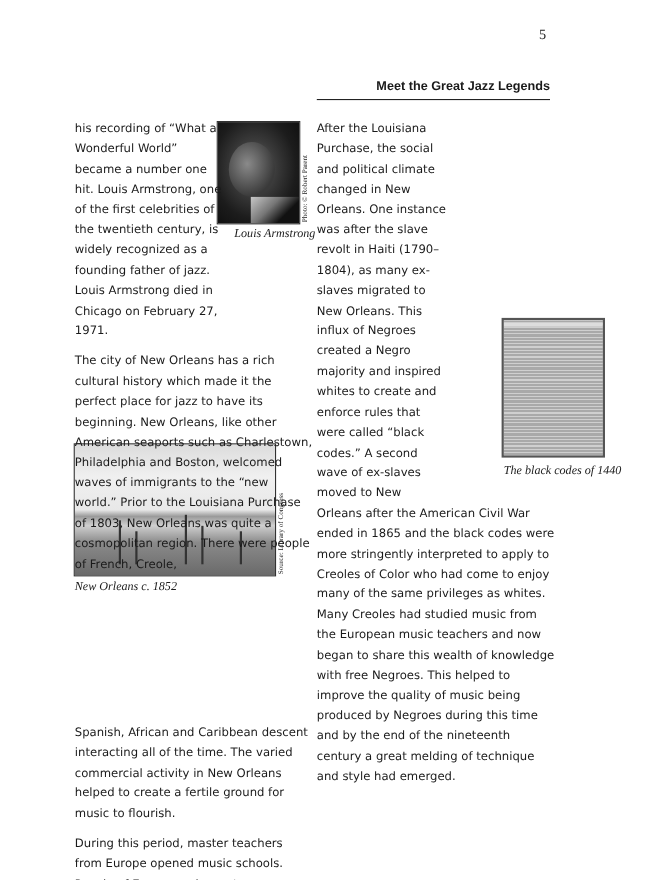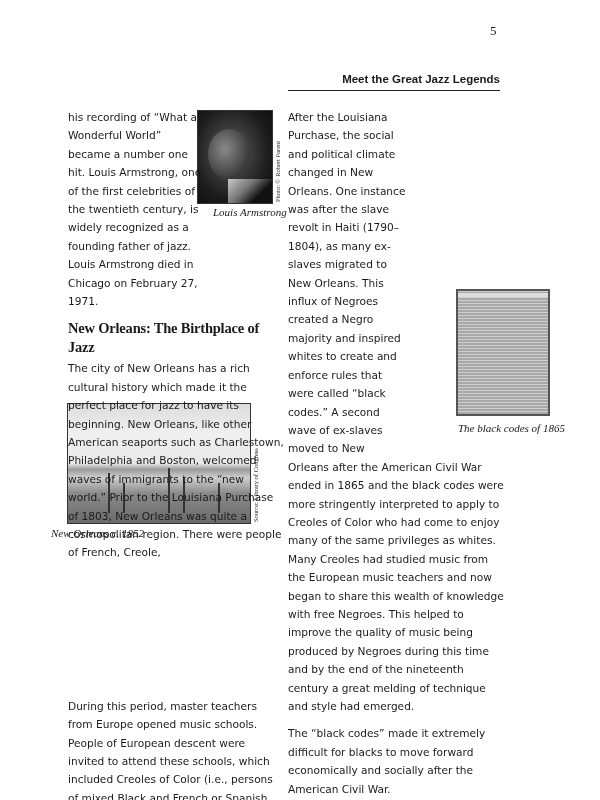--- a/index.html
+++ b/index.html
@@ -37,36 +37,35 @@
 <div class="caption" style="left:213px; top:206px;">Louis Armstrong</div>
 <div class="credit" style="left:274px; top:202px;">Photo: © Robert Parent</div>
 
 <div class="photo no-photo">
   <div class="ship" style="left:40px; height:40px;"></div>
   <div class="ship" style="left:55px; height:30px;"></div>
   <div class="ship" style="left:100px; height:45px;"></div>
   <div class="ship" style="left:115px; height:35px;"></div>
   <div class="ship" style="left:150px; height:30px;"></div>
 </div>
-<div class="caption" style="left:51px; top:527px;">New Orleans c. 1852</div>
+<div class="caption" style="left:68px; top:527px;">New Orleans c. 1852</div>
 <div class="credit" style="left:252px; top:522px;">Source: Library of Congress</div>
 
 <div class="photo codes-doc">
   <div class="title"></div>
 </div>
-<div class="caption" style="left:458px; top:422px;">The black codes of 1865</div>
+<div class="caption" style="left:458px; top:422px;">The black codes of 1440</div>
 
 <div class="col col-left">
   <p style="width:134px; white-space:normal;">
     <span>his recording of “What a Wonderful World” became a number one hit.  Louis Armstrong, one of the first celebrities of the twentieth century, is widely recognized as a founding father of jazz.  Louis Armstrong died in Chicago on February 27, 1971.</span>
   </p>
-  <div class="heading">New Orleans: The Birthplace of Jazz</div>
   <p>The city of New Orleans has a rich cultural history which made it the perfect place for jazz to have its beginning.  New Orleans, like other American seaports such as Charlestown, Philadelphia and Boston, welcomed waves of immigrants to the “new world.” Prior to the Louisiana Purchase of 1803, New Orleans was quite a cosmopolitan region.  There were people of French, Creole,</p>
   <div style="height:126px;"></div>
+  <p>Spanish, African and Caribbean descent interacting all of the time.  The varied commercial activity in New Orleans helped to create a fertile ground for music to flourish.</p>
   <p>During this period, master teachers from Europe opened music schools.  People of European descent were invited to attend these schools, which included Creoles of Color (i.e., persons of mixed Black and French or Spanish ancestry), while Negroes (as African Americans were referred to in those days) were not welcome.</p>
 </div>
 
 <div class="col col-right">
   <div style="float:right; width:96px; height:182px; margin-top:165px;"></div>
   <p>After the Louisiana Purchase, the social and political climate changed in New Orleans.  One instance was after the slave revolt in Haiti (1790–1804), as many ex-slaves migrated to New Orleans.  This influx of Negroes created a Negro majority and inspired whites to create and enforce rules that were called “black codes.” A second wave of ex-slaves moved to New Orleans after the American Civil War ended in 1865 and the black codes were more stringently interpreted to apply to Creoles of Color who had come to enjoy many of the same privileges as whites.  Many Creoles had studied music from the European music teachers and now began to share this wealth of knowledge with free Negroes.  This helped to improve the quality of music being produced by Negroes during this time and by the end of the nineteenth century a great melding of technique and style had emerged.</p>
-  <p>The “black codes” made it extremely difficult for blacks to move forward economically and socially after the American Civil War.</p>
 
 </div>
 
 </body></html>

